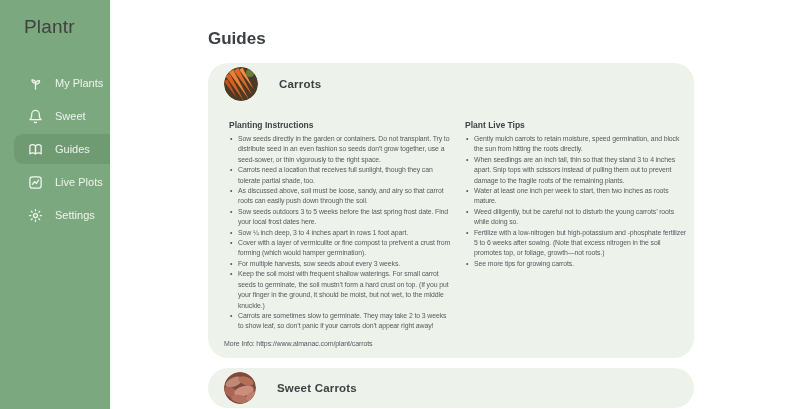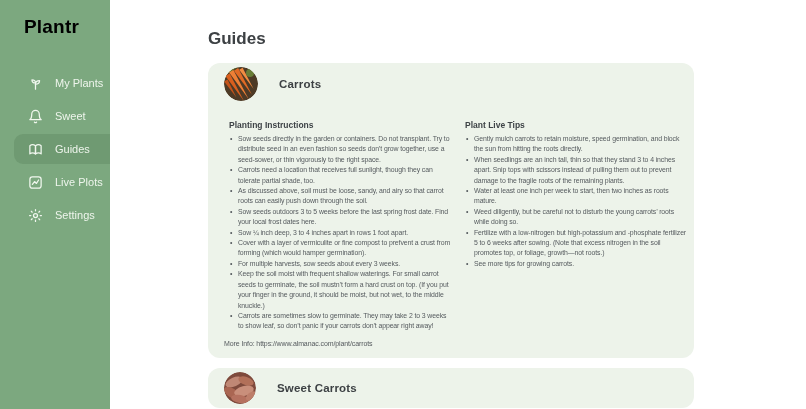--- a/index.html
+++ b/index.html
@@ -2,35 +2,35 @@
 <html><head>
 <meta charset="utf-8">
 <style>
   * { box-sizing: border-box; margin: 0; padding: 0; }
   html, body { width: 806px; height: 409px; overflow: hidden; }
   body { font-family: "Liberation Sans", sans-serif; background: #ffffff; }
   .app { display: flex; width: 806px; height: 409px; }
 
   
   .sidebar { width: 110px; flex-shrink: 0; background: #7ca87f; color: #f1f7ef; }
-  .brand { font-size: 19px; font-weight: bold; color: #000000; padding: 16px 0 0 24px; letter-spacing: .2px; }
+  .brand { font-size: 19px; font-weight: normal; color: #404040; padding: 16px 0 0 24px; letter-spacing: .2px; }
   .nav { margin-top: 30px; }
   .nav-item { display: flex; align-items: center; gap: 12px; height: 30px; margin-bottom: 3px;
               padding-left: 28px; font-size: 11px; color: #eef5ec; cursor: pointer; }
   .nav-item.active { margin-left: 14px; padding-left: 14px; background: #6f9a72;
                      border-radius: 9px 0 0 9px; }
   .nav-icon { width: 15px; height: 15px; flex-shrink: 0; display: block; }
   .nav-icon svg { width: 15px; height: 15px; display: block; stroke: #f1f7ef; fill: none;
                   stroke-width: 2; stroke-linecap: round; stroke-linejoin: round; }
 
   
   .main { flex: 1; padding: 29px 0 0 98px; overflow: hidden; }
   .page-title { font-size: 17px; font-weight: bold; color: #3d4144; margin-bottom: 14px; }
 
-  .card { width: 486px; background: #edf3ea; border-radius: 12px; margin-bottom: 10px; }
+  .card { width: 486px; background: #edf3ea; border-radius: 20px; margin-bottom: 10px; }
   .card-header { display: flex; align-items: center; gap: 21px; padding: 4px 16px; min-height: 42px; cursor: pointer; }
   .avatar { width: 34px; height: 34px; border-radius: 50%; overflow: hidden; flex-shrink: 0; }
   .avatar svg { width: 100%; height: 100%; display: block; }
   .card--compact .card-header { min-height: 40px; }
   .card--compact .avatar { width: 32px; height: 32px; }
   .guide-title { font-size: 11.5px; font-weight: bold; color: #3d4144; letter-spacing: .2px; }
 
   .card-body { display: grid; grid-template-columns: 1fr 1fr; column-gap: 12px;
                padding: 15px 5px 0 21px; }
   .section-heading { font-size: 8.5px; font-weight: bold; color: #3e4347; margin-bottom: 4px; }

